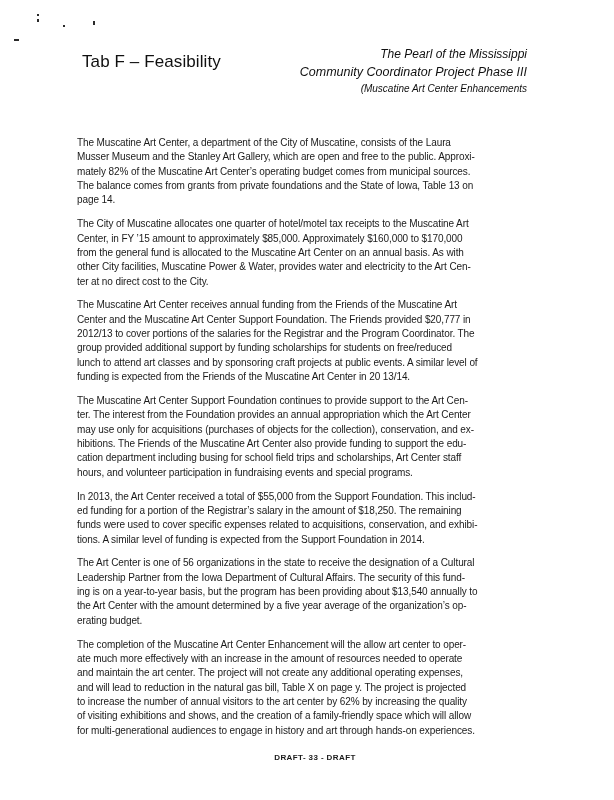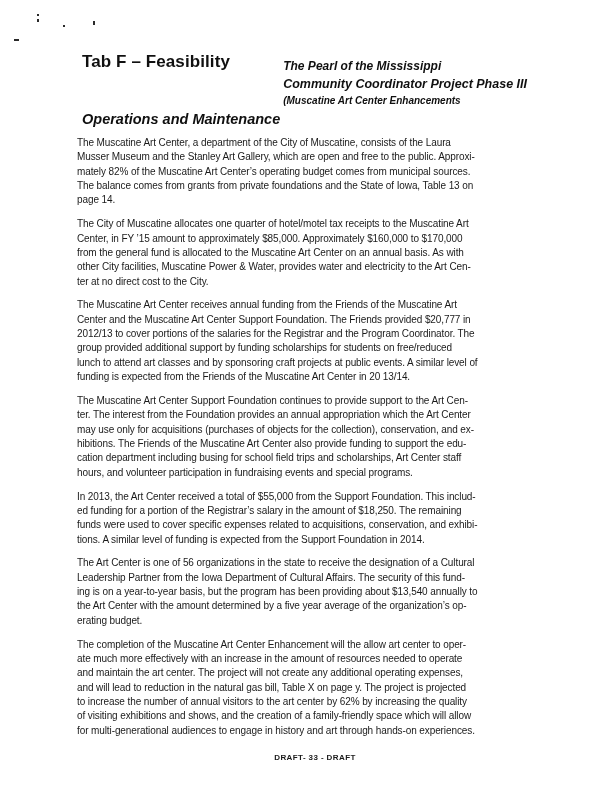--- a/index.html
+++ b/index.html
@@ -22,30 +22,31 @@
   .mark-colon-bot { left: 37px; top: 19px; width: 2px; height: 3px; }
   .mark-dot      { left: 63px; top: 25px; width: 2px; height: 2px; }
   .mark-tick     { left: 93px; top: 21px; width: 2px; height: 4px; }
   .mark-dash     { left: 14px; top: 39px; width: 5px; height: 2px; }
 
   .page-title {
     position: absolute;
     left: 82px;
     top: 52px;
     font-size: 17px;
-    font-weight: bold;
+    font-weight: normal;
     letter-spacing: 0.1px;
     color: #101010;
   }
   .header-right {
     position: absolute;
     right: 87px;
-    top: 58px;
+    top: 46px;
+    text-align: right;
     font-style: italic;
-    font-weight: bold;
+    font-weight: normal;
     color: #101010;
   }
   .header-right .hr-line1 { font-size: 12px;  line-height: 17px; }
   .header-right .hr-line2 { font-size: 12.5px; line-height: 19px; }
   .header-right .hr-line3 { font-size: 10px; line-height: 13px; }
 
   .section-title {
     position: absolute;
     left: 82px;
     top: 111px;
@@ -94,21 +95,20 @@
   <div class="scan-mark mark-dash"></div>
 
   <div class="page-title">Tab F – Feasibility</div>
 
   <div class="header-right">
     <div class="hr-line1">The Pearl of the Mississippi</div>
     <div class="hr-line2">Community Coordinator Project Phase III</div>
     <div class="hr-line3">(Muscatine Art Center Enhancements</div>
   </div>
 
-  <div class="section-title">Operations and Maintenance</div>
 
   <div class="body-text">
       <p class="body-para">The Muscatine Art Center, a department of the City of Muscatine, consists of the Laura
 Musser Museum and the Stanley Art Gallery, which are open and free to the public. Approxi-
 mately 82% of the Muscatine Art Center’s operating budget comes from municipal sources.
 The balance comes from grants from private foundations and the State of Iowa, Table 13 on
 page 14.</p>
       <p class="body-para">The City of Muscatine allocates one quarter of hotel/motel tax receipts to the Muscatine Art
 Center, in FY ’15 amount to approximately $85,000.  Approximately $160,000 to $170,000
 from the general fund is allocated to the Muscatine Art Center on an annual basis.  As with

